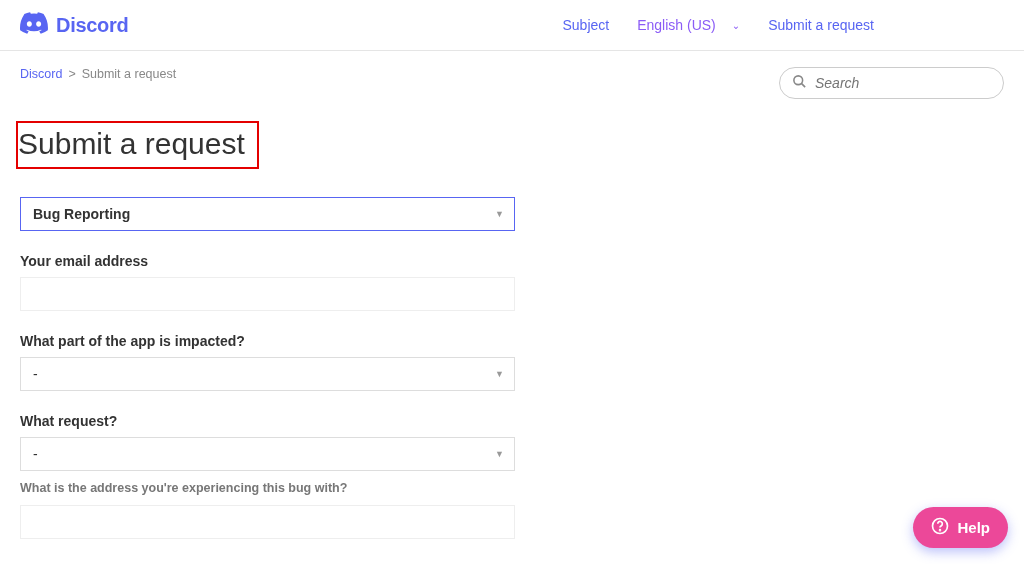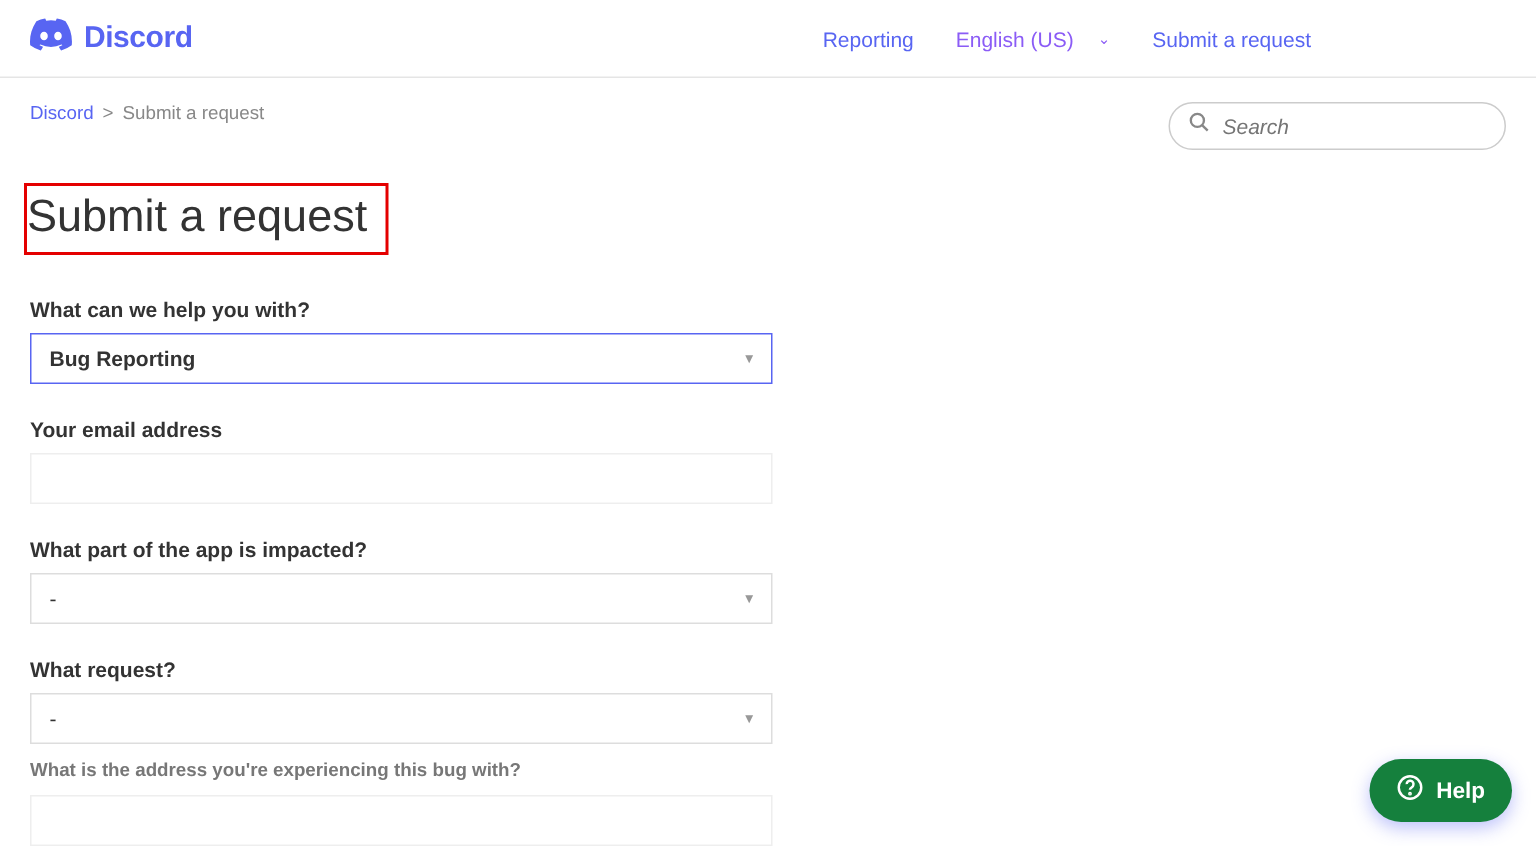--- a/index.html
+++ b/index.html
@@ -18,57 +18,56 @@
     .page-title { font-size: 30px; color: #333; font-weight: 400; display: inline-block; border: 2px solid #e40000; padding: 4px 12px 6px 0; margin-left: -4px; margin-bottom: 28px; }
     .search-box { width: 225px; height: 32px; border: 1px solid #ccc; border-radius: 20px; display: flex; align-items: center; padding: 0 12px; gap: 8px; }
     .search-box input { border: none; outline: none; font-size: 14px; flex: 1; color: #555; background: transparent; font-style: italic; }
     .form-group { margin-bottom: 22px; }
     .form-label { display: block; font-size: 14px; font-weight: 700; color: #333; margin-bottom: 8px; }
     .select-field { width: 495px; height: 34px; border: 1px solid #ddd; padding: 0 30px 0 12px; font-size: 14px; color: #333; position: relative; background: #fff; display: flex; align-items: center; cursor: pointer; }
     .select-field.highlighted { border: 1px solid #5865F2; font-weight: 700; }
     .select-caret { position: absolute; right: 10px; top: 50%; transform: translateY(-50%); color: #999; font-size: 9px; }
     .text-input { width: 495px; height: 34px; border: 1px solid #eee; padding: 0 12px; font-size: 14px; color: #333; outline: none; }
     .helper-text { font-size: 12.5px; color: #777; font-weight: 600; margin-top: 6px; margin-bottom: 10px; }
-    .help-widget { position: absolute; right: 16px; bottom: 16px; background: #15803d; color: #fff; border-radius: 24px; padding: 10px 18px; display: flex; align-items: center; gap: 8px; font-weight: 700; font-size: 15px; cursor: pointer; box-shadow: 0 4px 12px rgba(88,101,242,0.4); }
+    .help-widget { position: absolute; right: 16px; bottom: 16px; background: #ec4899; color: #fff; border-radius: 24px; padding: 10px 18px; display: flex; align-items: center; gap: 8px; font-weight: 700; font-size: 15px; cursor: pointer; box-shadow: 0 4px 12px rgba(88,101,242,0.4); }
   </style>
 </head>
 <body>
 
 <div class="header">
   <div class="logo">
     <span>
       <svg width="28" height="22" viewBox="0 0 71 55" fill="#5865F2">
           <path d="M60.1 4.9A58.5 58.5 0 0 0 45.6.4a.2.2 0 0 0-.2.1c-.6 1.1-1.3 2.6-1.8 3.7a54 54 0 0 0-16.2 0 37 37 0 0 0-1.8-3.7.2.2 0 0 0-.2-.1 58.3 58.3 0 0 0-14.5 4.5.2.2 0 0 0-.1.1C1.6 18.7-.9 32.1.3 45.4c0 .1 0 .1.1.2a58.9 58.9 0 0 0 17.7 9 .2.2 0 0 0 .2-.1c1.4-1.9 2.6-3.8 3.6-5.9a.2.2 0 0 0-.1-.3 38.8 38.8 0 0 1-5.5-2.6.2.2 0 0 1 0-.4l1.1-.8a.2.2 0 0 1 .2 0 41.9 41.9 0 0 0 35.6 0h.2l1.1.9a.2.2 0 0 1 0 .4 36.4 36.4 0 0 1-5.5 2.6.2.2 0 0 0-.1.3c1 2 2.3 4 3.6 5.9a.2.2 0 0 0 .2.1 58.7 58.7 0 0 0 17.8-9l.1-.2c1.5-15.3-2.5-28.6-10.5-40.4a.2.2 0 0 0-.1-.1ZM23.7 37.3c-3.5 0-6.4-3.2-6.4-7.2 0-3.9 2.8-7.1 6.4-7.1 3.6 0 6.5 3.2 6.4 7.1 0 4-2.8 7.2-6.4 7.2Zm23.6 0c-3.5 0-6.4-3.2-6.4-7.2 0-3.9 2.8-7.1 6.4-7.1 3.6 0 6.5 3.2 6.4 7.1 0 4-2.8 7.2-6.4 7.2Z"></path>
         </svg>
     </span>
     <span class="logo-text">Discord</span>
   </div>
   <div class="nav-links">
-    <a href="#" class="nav-link">Reporting</a>
+    <a href="#" class="nav-link">Subject</a>
     <div class="lang">
       <span>English (US)</span>
       <span style="font-size:10px;">⌄</span>
     </div>
     <a href="#" class="nav-link">Submit a request</a>
   </div>
 </div>
 
 <div class="content-wrap">
   <div class="left-col">
 
     <div class="breadcrumb">
       <a href="#">Discord</a>
       <span>&gt;</span>
       <span>Submit a request</span>
     </div>
 
     <h1 class="page-title">Submit a request</h1>
 
     <div class="form-group">
-      <label class="form-label">What can we help you with?</label>
       <div class="select-field highlighted">
         <span>Bug Reporting</span>
         <span class="select-caret">▼</span>
       </div>
     </div>
 
     <div class="form-group">
       <label class="form-label">Your email address</label>
       <input type="text" class="text-input" value="" style="">
     </div>

